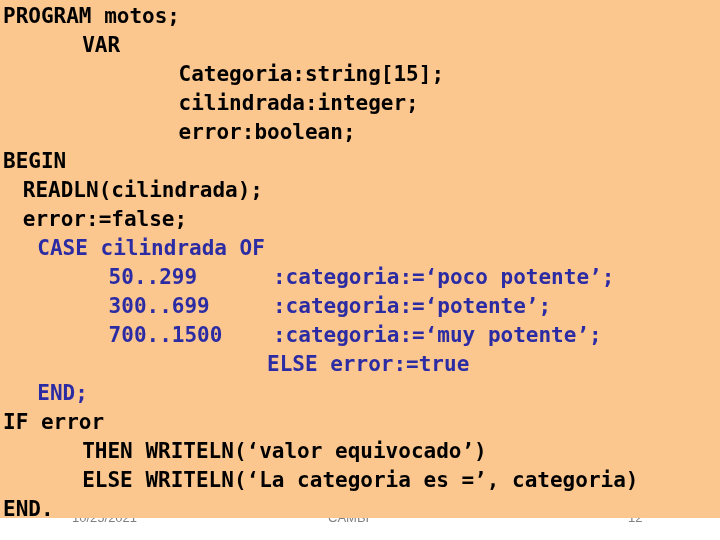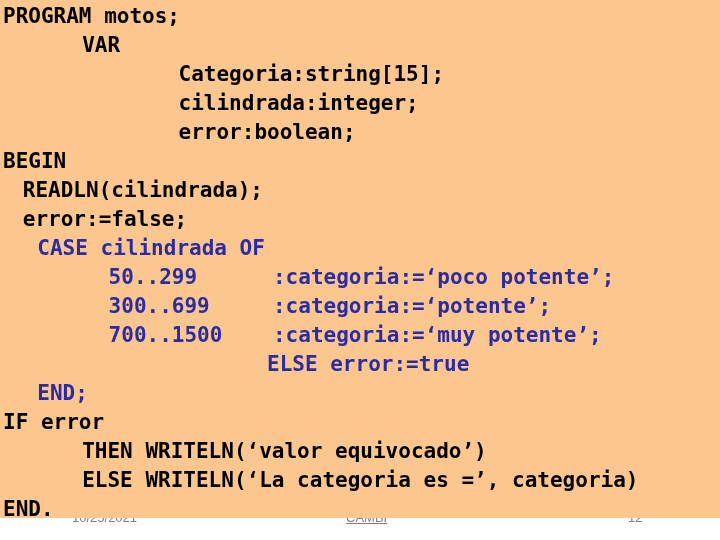--- a/index.html
+++ b/index.html
@@ -54,21 +54,21 @@
   }
   .footer-item {
     position: absolute;
     top: -8px;
     font-family: "Liberation Sans", sans-serif;
     font-size: 13px;
     color: #808080;
     white-space: pre;
   }
   #footer-date  { left: 72px; }
-  #footer-center{ left: 346px; text-decoration: underline; }
+  #footer-center{ left: 328px; }
   #footer-page  { left: 628px; }
 </style>
 </head>
 <body>
 
 <div id="slide">
 
   <div id="code-panel">
       <div class="code-line" style="top: 2px; padding-left: 3px;">PROGRAM motos;</div>
       <div class="code-line" style="top: 31px; padding-left: 82.2px;">VAR</div>

